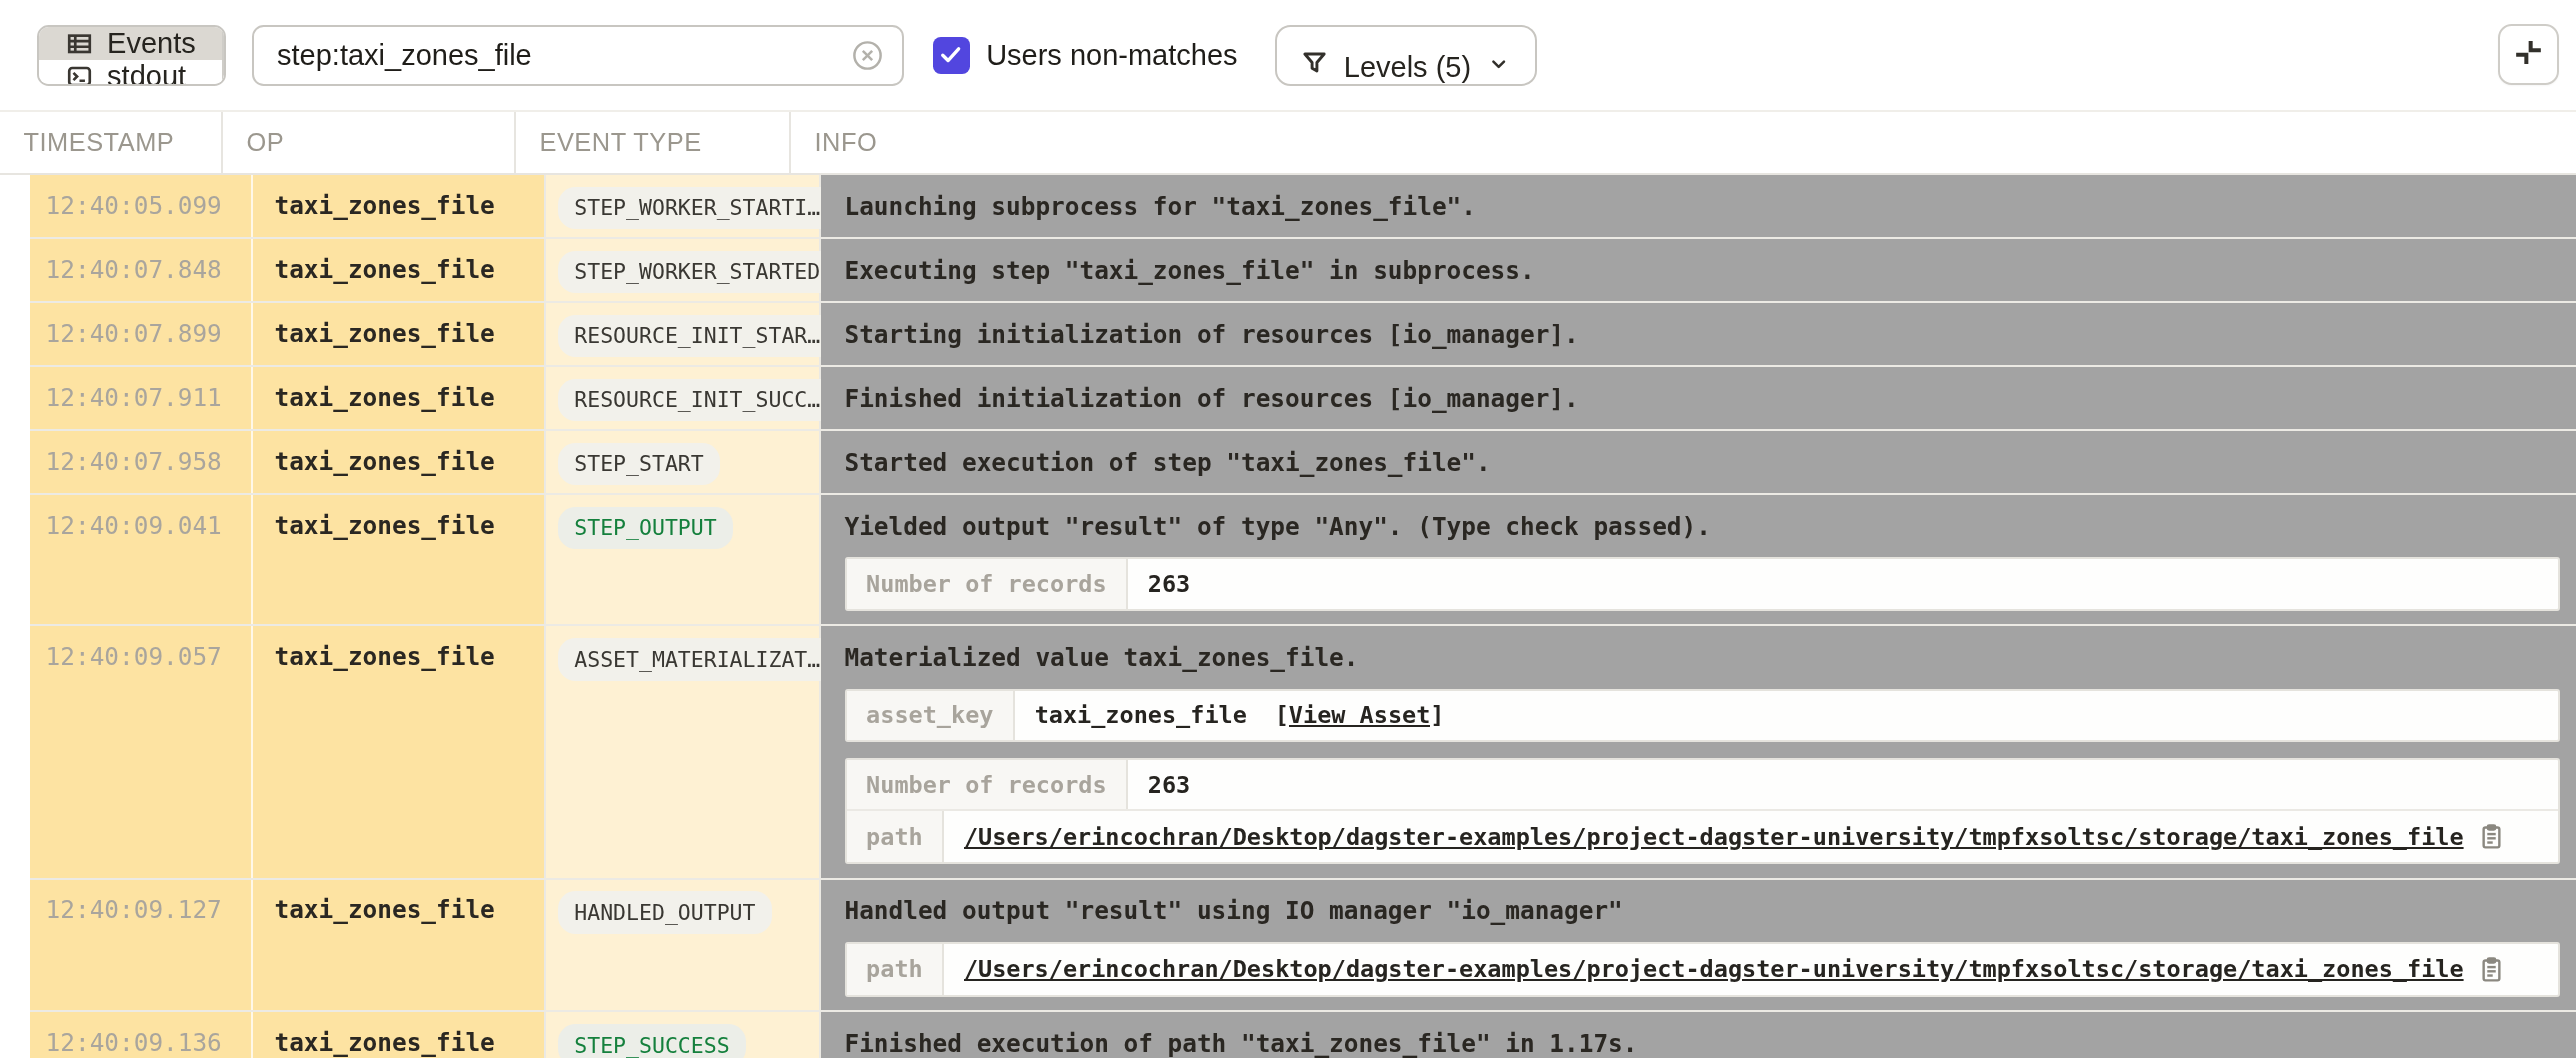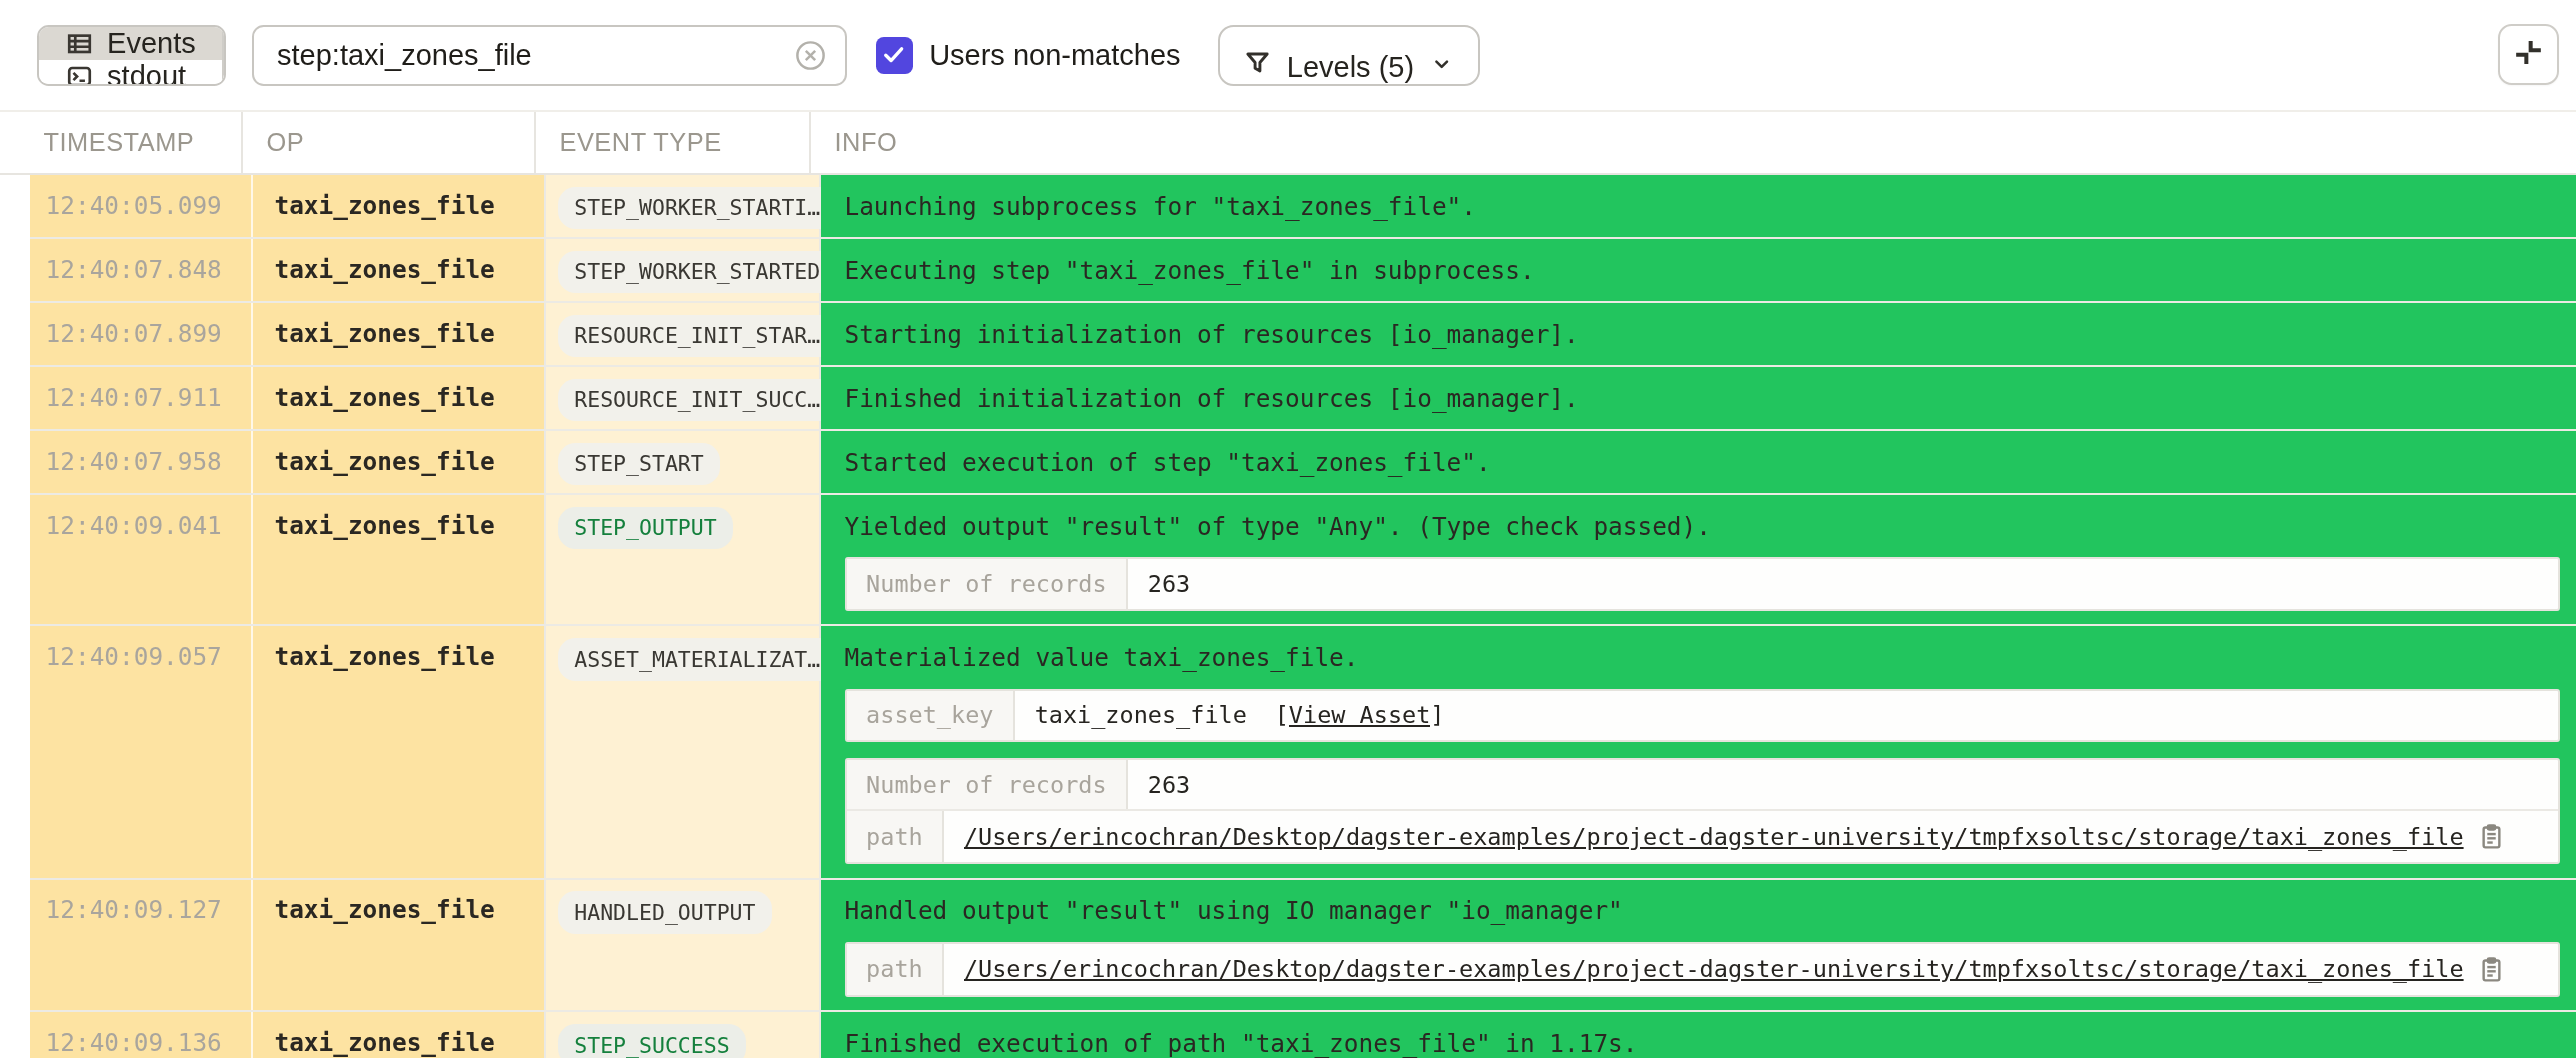--- a/index.html
+++ b/index.html
@@ -12,44 +12,44 @@
   .mono { font-family:"DejaVu Sans Mono", monospace; }
 
   
   .toolbar { height:110px; display:flex; align-items:center; padding:0 0 0 37px; position:relative; background:#fff; }
   .tabgroup { display:flex; height:61px; border:2px solid #C8C6C1; border-radius:11.7px; overflow:hidden; background:#fff;flex-direction:column; }
   .tab { display:flex; align-items:center; gap:12.7px; padding:0 26.4px; font-size:29px; color:#26241F; border-right:2px solid #CFCDC8; cursor:default; background:#fff; }
   .tab:last-child { border-right:none; }
   .tab.selected { background:#DBD8D2; }
   .tab svg { display:block; }
 
-  .searchbox { margin-left:25.4px; width:595px; height:61px; border:2px solid #C8C6C1; border-radius:11.7px; display:flex; align-items:center; padding:0 15.6px 0 23.5px; background:#fff; }
+  .searchbox { margin-left:25.4px; width:652px; height:61px; border:2px solid #C8C6C1; border-radius:11.7px; display:flex; align-items:center; padding:0 15.6px 0 23.5px; background:#fff; }
   .searchbox input { flex:1; border:none; outline:none; background:transparent; font-size:29px; color:#1F1D19; font-family:"Liberation Sans",sans-serif; padding:0; }
   .clear-btn { width:37px; height:37px; flex:0 0 auto; display:flex; align-items:center; justify-content:center; }
 
   .checkbox { margin-left:29px; width:37px; height:37px; border-radius:7.8px; background:#5246DF; display:flex; align-items:center; justify-content:center; flex:0 0 auto; }
   .check-label { margin-left:16.6px; font-size:29px; color:#1F1D19; white-space:nowrap; }
 
   .levels-btn { margin-left:37px; height:61px; border:2px solid #C8C6C1; border-radius:15.6px; background:#fff; display:flex; align-items:flex-end; gap:14.7px; padding:0 23.5px; font-size:29px; color:#26241F; }
 
   .collapse-btn { position:absolute; right:16.6px; top:24.4px; width:61px; height:61px; border:2px solid #CFCDC8; border-radius:13.7px; background:#fff; display:flex; align-items:center; justify-content:center; box-shadow:0 1px 2px rgba(0,0,0,0.04); }
 
   
   .grid-cols { display:grid; grid-template-columns:223px 293px 275px 1fr; }
-  .thead { height:65px; border-top:2px solid #F0EEE9; border-bottom:2px solid #E7E5E0; background:#fff;padding-left:20px; }
+  .thead { height:65px; border-top:2px solid #F0EEE9; border-bottom:2px solid #E7E5E0; background:#fff; }
   .th { display:flex; align-items:center; padding-left:23.5px; font-size:25.4px; letter-spacing:0.5px; color:#9B978E; border-right:2px solid #E7E5E0; }
   .th:last-child { border-right:none; }
 
   
   .row { border-bottom:2.9px solid #ECEAE4; min-height:64px;margin-left:30px; }
   .cell { padding-top:15.6px; }
   .cell-ts { background:#FDE3A2; border-right:2px solid rgba(255,255,255,0.75); padding-left:15.6px; font-size:24.4px; color:#A9A59D; }
   .cell-op { background:#FDE3A2; border-right:2px solid #EBE9E3; padding-left:21.5px; font-size:24.4px; font-weight:bold; color:#2A2722; }
   .cell-et { background:#FEF1D3; border-right:2px solid #EBE9E3; padding:11.7px 7.8px 0 11.7px; }
-  .cell-info { background:#22c55e; padding:15.6px 15.6px 13.7px 23.5px; font-size:24.4px; color:#2A2722; }
+  .cell-info { background:#a3a3a3; padding:15.6px 15.6px 13.7px 23.5px; font-size:24.4px; color:#2A2722;font-weight:bold; }
   .badge { display:inline-block; font-family:"DejaVu Sans Mono",monospace; font-size:21.5px; color:#3A3833; background:#F2F1EB; padding:8.8px 16.6px; border-radius:17.6px; white-space:nowrap; }
   .badge.success { color:#15803d; background:#ECEEE8; }
   .msg { line-height:31px; }
 
   .meta-box { margin-top:15.6px; background:#FEFEFD; border:2px solid #E5E3DD; border-radius:2.9px; }
   .meta-row { display:grid; grid-template-columns:max-content 1fr; border-bottom:2px solid #EBE9E4; }
   .meta-row:last-child { border-bottom:none; }
   .meta-label { background:#F8F7F4; color:#A8A49C; font-size:23.5px; padding:10.8px 19.6px; border-right:2px solid #E5E3DD; white-space:nowrap; display:flex; align-items:center; }
   .meta-value { padding:10.8px 19.6px; font-size:23.5px; color:#262420; display:flex; align-items:center; gap:13.7px; min-width:0; }
   .meta-link { text-decoration:underline; white-space:nowrap; overflow:hidden; }

